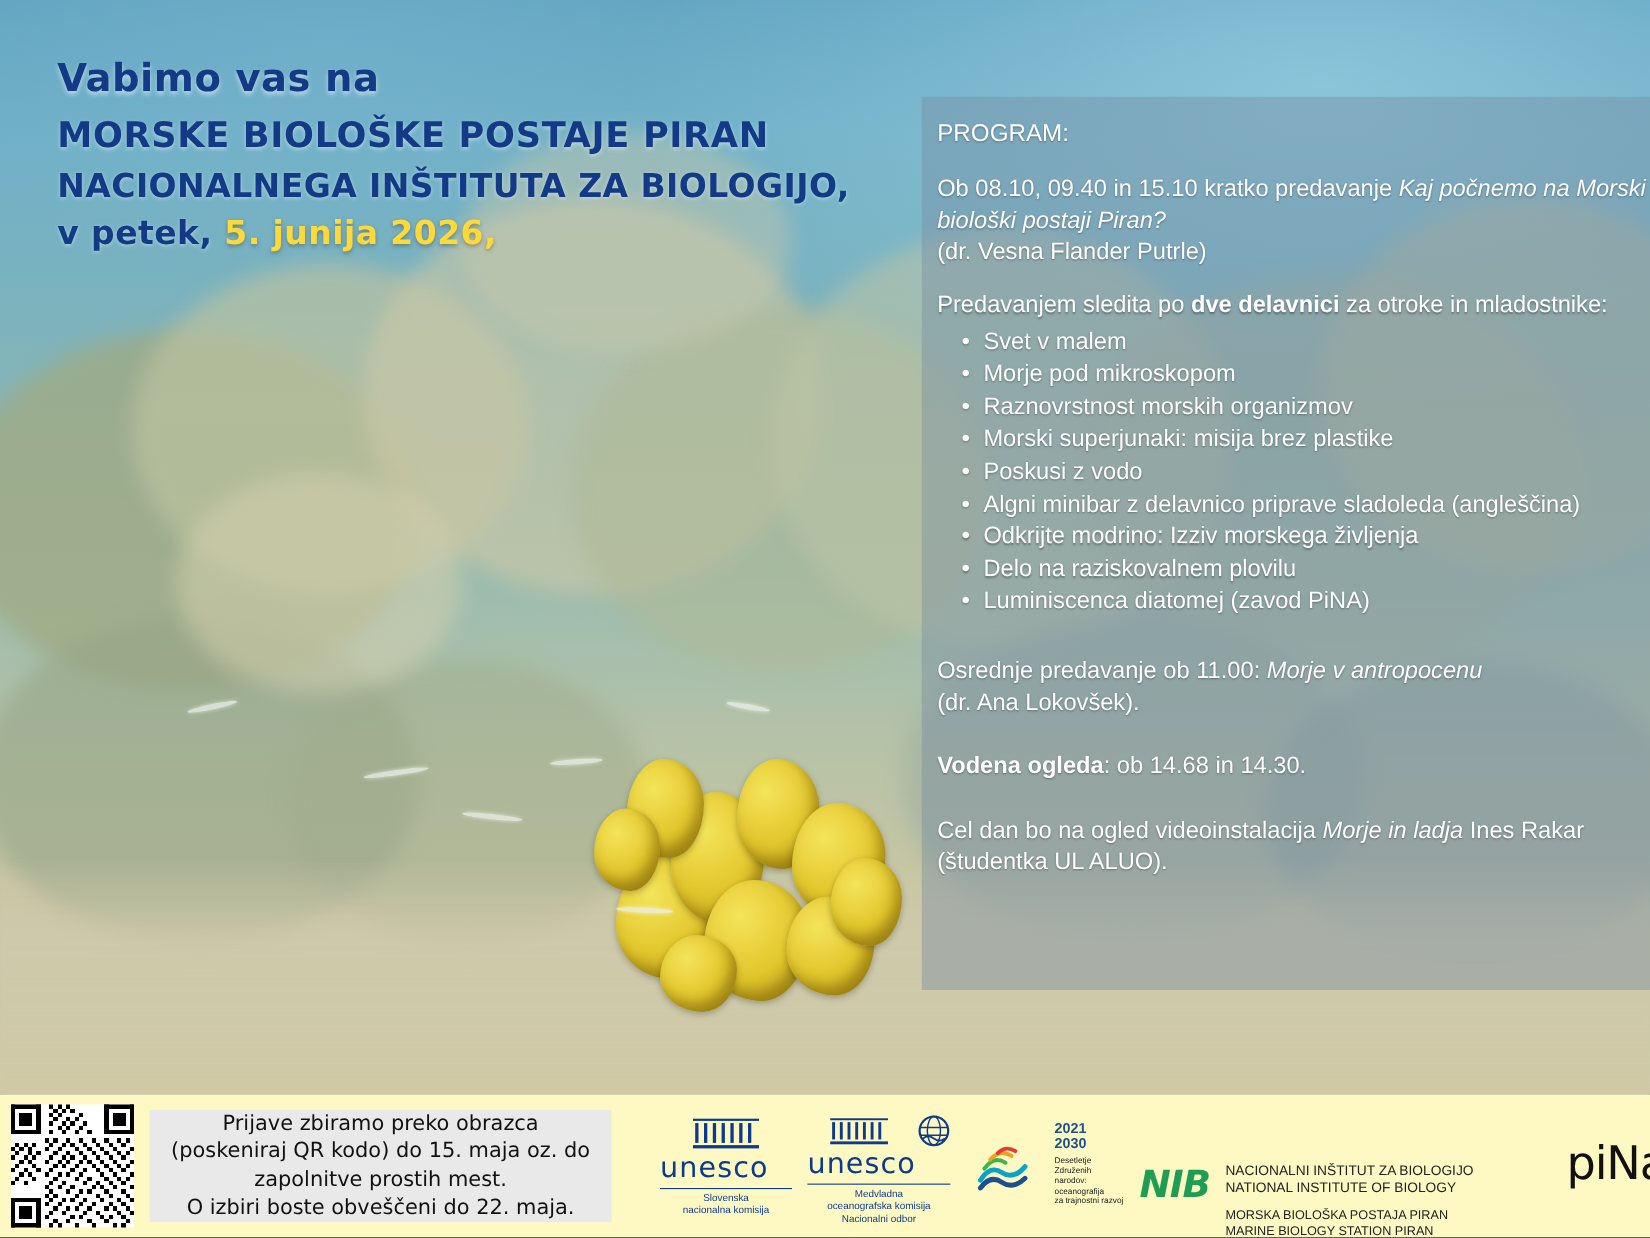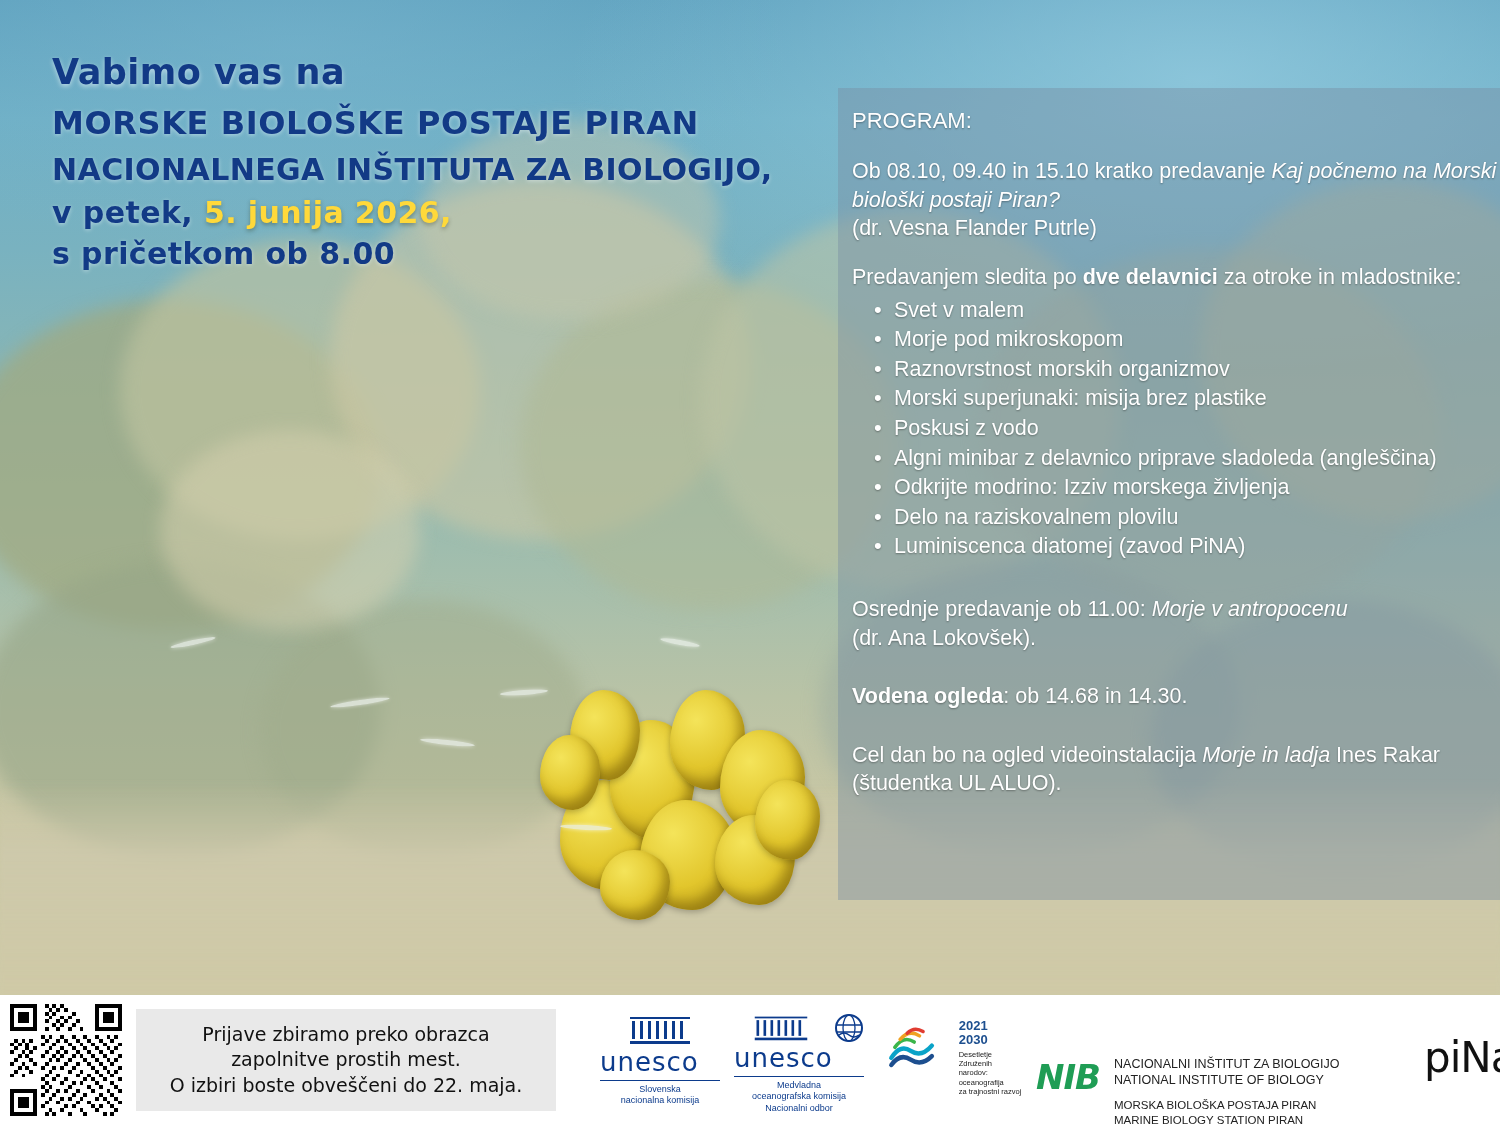--- a/index.html
+++ b/index.html
@@ -78,21 +78,21 @@
   .program .blk{margin-bottom:20px;}
   .program .title{font-size:22px;margin-bottom:22px;}
   .program em{font-style:italic;}
   .program b{font-weight:bold;}
   ul.wk{list-style:none;margin:4px 0 0 0;padding:0;}
   ul.wk li{position:relative;padding-left:42px;margin:1px 0;}
   ul.wk li:before{content:"•";position:absolute;left:22px;top:-1px;font-size:22px;}
 
   
   .footer{
-    position:absolute;left:0;top:995px;width:1500px;height:130px;background:#ffffff;z-index:8;
+    position:absolute;left:0;top:995px;width:1500px;height:130px;background:#fef9c3;z-index:8;
   }
   .qr{position:absolute;left:10px;top:9px;width:112px;height:112px;}
   .qr svg{display:block;}
   .noticebox{
     position:absolute;left:136px;top:14px;width:420px;height:102px;
     background:#e9e9e9;display:flex;flex-direction:column;align-items:center;justify-content:center;
     font-size:19px;color:#111;line-height:1.35;text-align:center;
     font-family:"DejaVu Sans", sans-serif;
   }
   .logos{position:absolute;left:586px;top:10px;width:905px;height:112px;}
@@ -156,21 +156,20 @@
     <div class="fish" style="left:660px;top:640px;width:40px;transform:rotate(10deg);"></div>
   </div>
 
   <div class="headline">
     <div class="h-invite">Vabimo vas na</div>
     <div class="h-sub1">MORSKE BIOLOŠKE POSTAJE PIRAN</div>
     <div class="h-sub2">NACIONALNEGA INŠTITUTA ZA BIOLOGIJO,</div>
     <div class="h-sub3">
       <span>v petek, </span><span class="hl-date">5. junija 2026,</span>
     </div>
-    <div class="h-sub4">s pričetkom ob 8.00</div>
   </div>
 
   <div class="program">
     <div class="title">PROGRAM:</div>
 
     <div class="blk">
       <span>Ob 08.10, 09.40 in 15.10 kratko predavanje </span><em>Kaj počnemo na Morski biološki postaji Piran?</em><br>
       <span>(dr. Vesna Flander Putrle)</span>
     </div>
 
@@ -412,20 +411,21 @@
             <rect x="15" y="28" width="1" height="1"></rect>
             <rect x="19" y="28" width="1" height="1"></rect>
             <rect x="24" y="28" width="1" height="1"></rect>
             <rect x="26" y="28" width="1" height="1"></rect>
         </g>
       </svg>
     </div>
 
     <div class="noticebox">
       <div>Prijave zbiramo preko obrazca</div>
+      <div>(poskeniraj QR kodo) do 15. maja oz. do</div>
       <div>zapolnitve prostih mest.</div>
       <div>O izbiri boste obveščeni do 22. maja.</div>
     </div>
 
     <div class="logos">
 
       <div class="logo un1">
         <svg class="unesco-temple" width="64" height="34" viewBox="0 0 64 34">
           <g fill="#0c3b8c">
             <rect x="2" y="4" width="60" height="2"></rect>
@@ -467,21 +467,21 @@
             <path d="M5 22 q5 -4 10 0 q5 4 10 0" stroke="#0c3b8c" stroke-width="1.6" fill="none"></path>
           </svg>
         </div>
         <div class="un-word">unesco</div>
         <div class="un-line"></div>
         <div class="un-sub" style="white-space:pre-line;">Medvladna
 oceanografska komisija
 Nacionalni odbor</div>
       </div>
 
-      <div class="logo oceandec" style="display:flex;align-items:flex-start;gap:18px;">
+      <div class="logo oceandec" style="display:flex;align-items:flex-end;gap:18px;">
         <svg width="62" height="62" viewBox="0 0 62 62">
           <path d="M6 40 q10 -16 22 -8 q12 8 24 -6" stroke="#0aa3c8" stroke-width="5" fill="none" stroke-linecap="round"></path>
           <path d="M6 48 q10 -14 22 -6 q12 8 24 -4" stroke="#1d4f8f" stroke-width="5" fill="none" stroke-linecap="round"></path>
           <path d="M10 28 q10 -14 22 -6" stroke="#3bb54a" stroke-width="4" fill="none" stroke-linecap="round"></path>
           <path d="M16 19 q10 -12 22 -4" stroke="#f0a122" stroke-width="4" fill="none" stroke-linecap="round"></path>
           <path d="M24 12 q8 -8 18 -2" stroke="#e03c31" stroke-width="4" fill="none" stroke-linecap="round"></path>
         </svg>
         <div>
           <div style="font-size:13px;font-weight:bold;color:#1d4f8f;line-height:1.1;white-space:pre-line;">2021
 2030</div>

